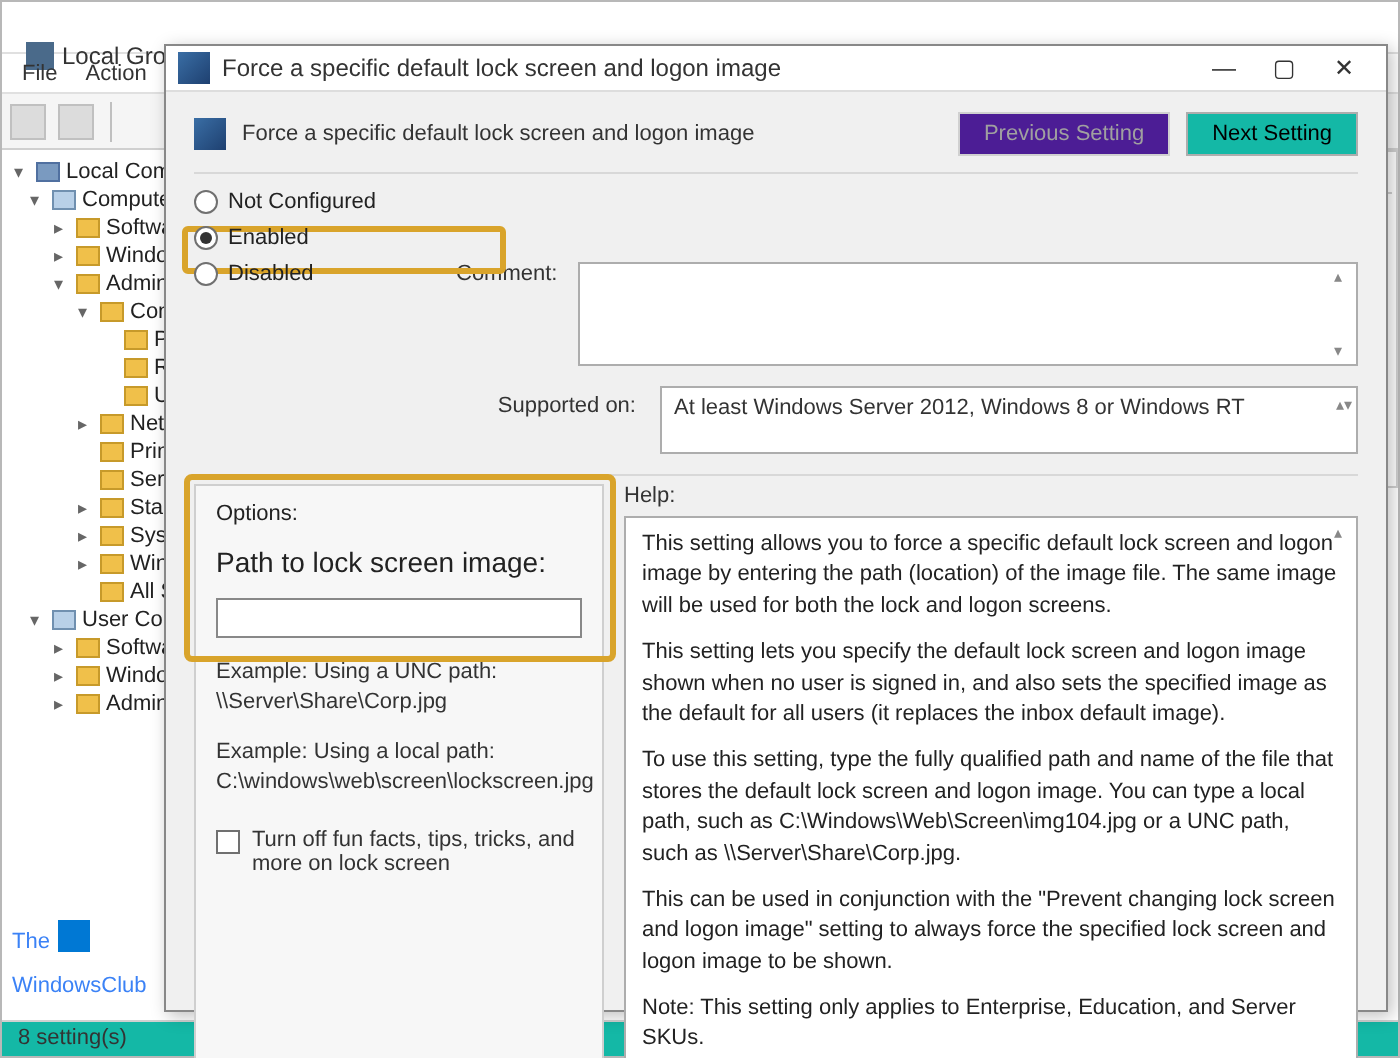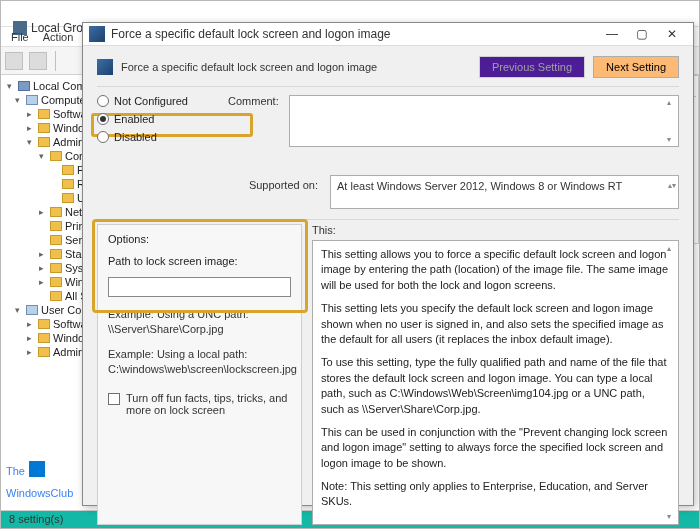--- a/index.html
+++ b/index.html
@@ -33,43 +33,43 @@
 
 
 .dialog { position: absolute; top: 22px; left: 82px; width: 612px; height: 484px; background: #f0f0f0; border: 1px solid #888; box-shadow: 2px 2px 8px rgba(0,0,0,0.25); display: flex; flex-direction: column; }
 .dlg-title { height: 28px; display: flex; align-items: center; padding: 0 6px; background: #fff; border-bottom: 1px solid #ddd; }
 .dlg-title .icon { width: 16px; height: 16px; background: linear-gradient(135deg,#3a6ea5,#1e4070); margin-right: 6px; }
 .dlg-title .text { flex: 1; font-size: 12px; color: #333; }
 .win-btn { width: 30px; height: 22px; display: flex; align-items: center; justify-content: center; font-size: 12px; color: #333; }
 .dlg-header { display: flex; align-items: center; padding: 10px 14px 8px; gap: 8px; }
 .dlg-header .icon2 { width: 16px; height: 16px; background: linear-gradient(135deg,#3a6ea5,#1e4070); }
 .dlg-header .text { flex: 1; font-size: 11px; color: #333; }
-.nav-btn { padding: 4px 12px; background: #fdba74; border: 1px solid #adadad; font-size: 11px; }
+.nav-btn { padding: 4px 12px; background: #14b8a6; border: 1px solid #adadad; font-size: 11px; }
 .nav-btn.disabled { color: #a0a0a0; background: #4c1d95; border-color: #d0d0d0; }
 .dlg-rule { border: none; border-top: 1px solid #d8d8d8; margin: 0 14px; }
 .config-row { display: flex; padding: 8px 14px 4px; gap: 16px; }
 .radio-col { display: flex; flex-direction: column; gap: 6px; width: 115px; }
 .radio-item { display: flex; align-items: center; gap: 5px; font-size: 11px; color: #222; position: relative; }
 .radio { width: 12px; height: 12px; border-radius: 50%; border: 1px solid #707070; background: #fff; display: inline-flex; align-items: center; justify-content: center; }
 .radio.checked::after { content: ""; width: 6px; height: 6px; border-radius: 50%; background: #333; }
 .highlight-radio { position: absolute; top: 26px; left: 8px; width: 162px; height: 24px; border: 3px solid #d9a42b; border-radius: 3px; pointer-events: none; }
-.comment-col { flex: 1; display: flex; flex-direction: column; gap: 28px; }
+.comment-col { flex: 1; display: flex; flex-direction: column; gap: 10px; margin-top: 36px; }
 .comment-label { font-size: 11px; color: #333; }
 .comment-box { border: 1px solid #adadad; background: #fff; height: 52px; position: relative; }
 .comment-box .caret-v { position: absolute; right: 2px; top: 2px; bottom: 2px; width: 14px; display: flex; flex-direction: column; justify-content: space-between; }
 .caret-v span { font-size: 8px; color: #888; text-align: center; }
 .support-row { display: flex; align-items: flex-start; gap: 12px; }
 .support-label { width: 90px; text-align: right; font-size: 11px; color: #333; padding-top: 4px; }
 .support-box { flex: 1; border: 1px solid #adadad; background: #fff; padding: 4px 6px; font-size: 11px; color: #333; height: 34px; position: relative; }
 .support-box .caret-v { right: 2px; top: 2px; bottom: 2px; }
 
 .lower { flex: 1; display: flex; padding: 4px 14px 8px; gap: 10px; }
 .options-pane { width: 205px; border: 1px solid #cfcfcf; background: #f7f7f7; padding: 8px 10px; position: relative; display: flex; flex-direction: column; gap: 10px; font-size: 11px; color: #222; }
 .options-title { font-size: 11px; color: #222; }
-.path-label { font-size: 11px; color: #222; }
+.path-label { font-size: 14px; color: #222; }
 .path-input { border: 1px solid #888; background: #fff; height: 20px; width: 100%; padding: 2px 4px; font-size: 11px; }
 .highlight-opts { position: absolute; top: -6px; left: -6px; width: 216px; height: 94px; border: 3px solid #d9a42b; border-radius: 4px; pointer-events: none; }
 .example { font-size: 11px; color: #333; line-height: 1.35; }
 .chk-row { display: flex; align-items: flex-start; gap: 6px; font-size: 11px; color: #333; margin-top: 6px; }
 .chk { width: 12px; height: 12px; border: 1px solid #707070; background: #fff; flex-shrink: 0; margin-top: 1px; }
 
 .help-pane { flex: 1; display: flex; flex-direction: column; gap: 4px; }
 .help-title { font-size: 11px; color: #333; }
 .help-box { flex: 1; border: 1px solid #adadad; background: #fff; padding: 6px 8px; font-size: 11px; color: #222; line-height: 1.4; overflow: hidden; position: relative; }
 .help-box p { margin-bottom: 8px; }
@@ -291,21 +291,21 @@
       <div class="example">
         <span>Example: Using a local path:</span><br>
         <span>C:\windows\web\screen\lockscreen.jpg</span>
       </div>
       <label class="chk-row">
         <span class="chk"></span>
         <span>Turn off fun facts, tips, tricks, and more on lock screen</span>
       </label>
     </div>
     <div class="help-pane">
-      <span class="help-title">This:</span>
+      <span class="help-title">Help:</span>
       <div class="help-box">
         <p>This setting allows you to force a specific default lock screen and logon image by entering the path (location) of the image file. The same image will be used for both the lock and logon screens.</p>
         <p>This setting lets you specify the default lock screen and logon image shown when no user is signed in, and also sets the specified image as the default for all users (it replaces the inbox default image).</p>
         <p>To use this setting, type the fully qualified path and name of the file that stores the default lock screen and logon image. You can type a local path, such as C:\Windows\Web\Screen\img104.jpg or a UNC path, such as \\Server\Share\Corp.jpg.</p>
         <p>This can be used in conjunction with the "Prevent changing lock screen and logon image" setting to always force the specified lock screen and logon image to be shown.</p>
         <p>Note: This setting only applies to Enterprise, Education, and Server SKUs.</p>
         <div class="caret-v">
             <span>▴</span>
             <span>▾</span>
           </div>

